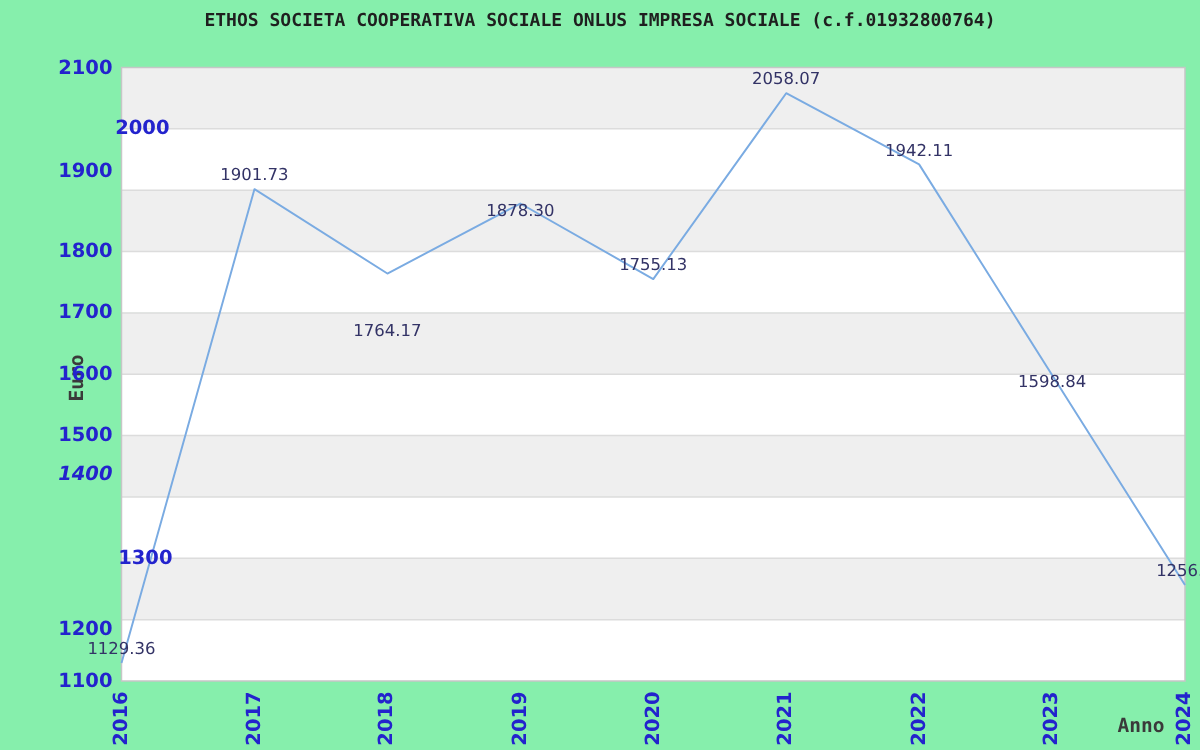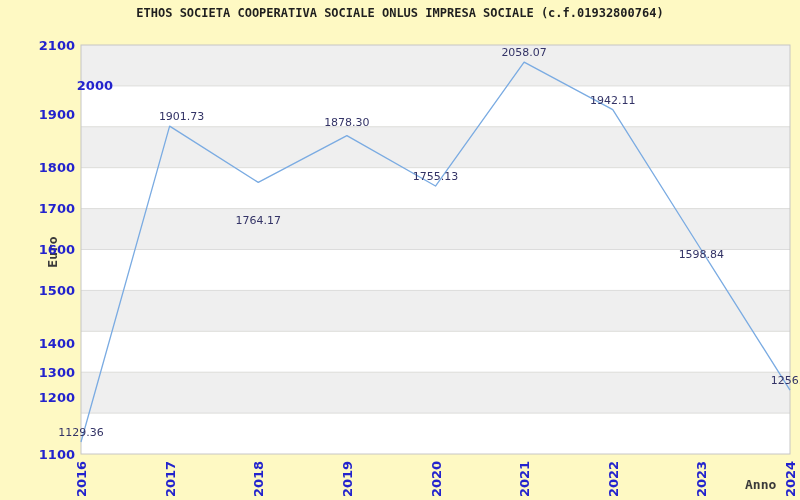--- a/index.html
+++ b/index.html
@@ -1,19 +1,19 @@
 <!DOCTYPE html>
 <html><head>
 <meta charset="utf-8">
 <style>
   html,body{margin:0;padding:0;background:#ffffff;}
   .chart{
     position:relative;
     width:800px;height:500px;
-    background:#fef9c3;
+    background:#86efac;
     overflow:hidden;
     font-family:"DejaVu Sans", sans-serif;
   }
   .title{
     position:absolute;top:6px;left:0;width:800px;
     text-align:center;
     font-family:"DejaVu Sans Mono", monospace;
     font-weight:bold;font-size:12px;color:#1f1f1f;
     white-space:nowrap;
   }
@@ -88,35 +88,35 @@
   <div class="title">ETHOS SOCIETA COOPERATIVA SOCIALE ONLUS IMPRESA SOCIALE (c.f.01932800764)</div>
   <div class="ylabel">Euro</div>
   <div class="xlabel">Anno</div>
 <div class="y-tick" style="top: 37.5px;">2100</div>
     <div class="y-tick" style="top: 78.4px; padding-left: 38px;">2000</div>
     <div class="y-tick" style="top: 107px;">1900</div>
     <div class="y-tick" style="top: 160.2px;">1800</div>
     <div class="y-tick" style="top: 201.1px;">1700</div>
     <div class="y-tick" style="top: 242px;">1600</div>
     <div class="y-tick" style="top: 282.9px;">1500</div>
-    <div class="y-tick" style="top: 336px;">1400</div>
-    <div class="y-tick" style="top: 364.7px;">1300</div>
-    <div class="y-tick" style="top: 390px;">1200</div>
+    <div class="y-tick" style="top: 309px; font-style: italic;">1400</div>
+    <div class="y-tick" style="top: 364.7px; padding-left: 40px;">1300</div>
+    <div class="y-tick" style="top: 412px;">1200</div>
     <div class="y-tick" style="top: 446.5px;">1100</div>
     <div class="x-tick" style="left: 81px; top: 479px;">2016</div>
     <div class="x-tick" style="left: 169.625px; top: 479px;">2017</div>
     <div class="x-tick" style="left: 258.25px; top: 479px;">2018</div>
     <div class="x-tick" style="left: 346.875px; top: 479px;">2019</div>
     <div class="x-tick" style="left: 435.5px; top: 479px;">2020</div>
     <div class="x-tick" style="left: 524.125px; top: 479px;">2021</div>
     <div class="x-tick" style="left: 612.75px; top: 479px;">2022</div>
     <div class="x-tick" style="left: 701.375px; top: 479px;">2023</div>
     <div class="x-tick" style="left: 790px; top: 479px;">2024</div>
     <div class="pt-label" style="left: 81px; top: 425.992px;">1129.36</div>
-    <div class="pt-label" style="left: 169.625px; top: 110.092px; margin-left: 12px;">1901.73</div>
+    <div class="pt-label" style="left: 169.625px; top: 110.092px;">1901.73</div>
     <div class="pt-label" style="left: 258.25px; top: 166.354px; margin-top: 48px;">1764.17</div>
-    <div class="pt-label" style="left: 346.875px; top: 116px;">1878.30</div>
+    <div class="pt-label" style="left: 346.875px; top: 134px;">1878.30</div>
     <div class="pt-label" style="left: 435.5px; top: 170.052px;">1755.13</div>
     <div class="pt-label" style="left: 524.125px; top: 46.1494px;">2058.07</div>
     <div class="pt-label" style="left: 612.75px; top: 93.577px;">1942.11</div>
     <div class="pt-label" style="left: 701.375px; top: 248px;">1598.84</div>
     <div class="pt-label" style="left: 790px; top: 374.032px;">1256.4</div>
   </div>
 
 </body></html>

